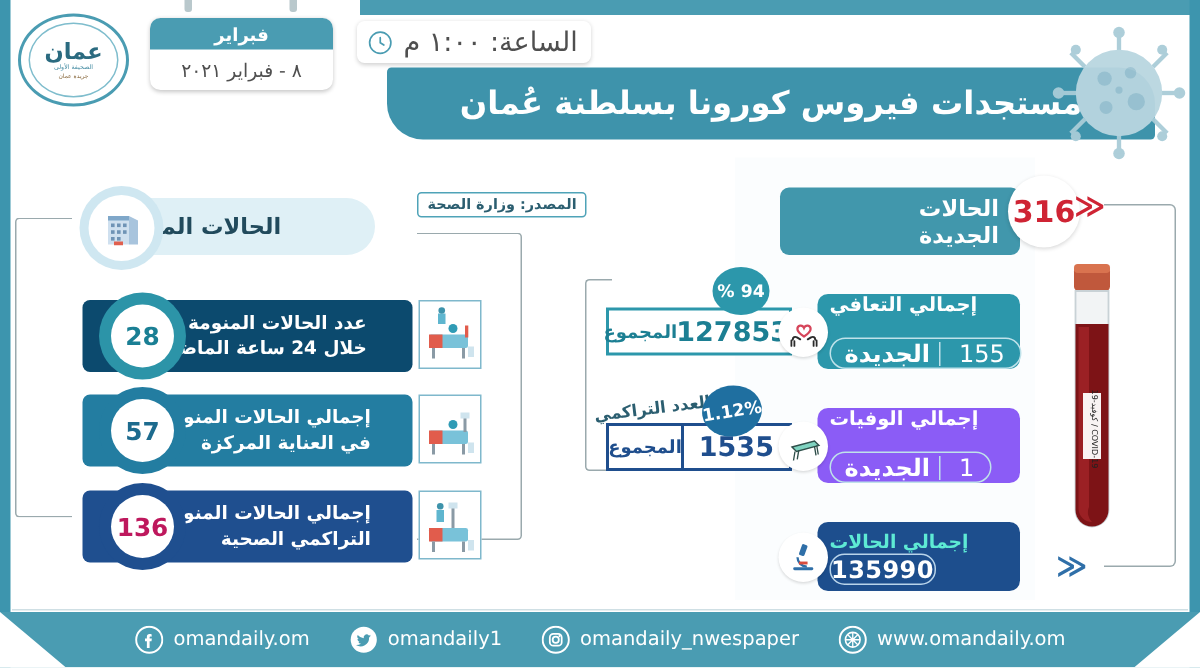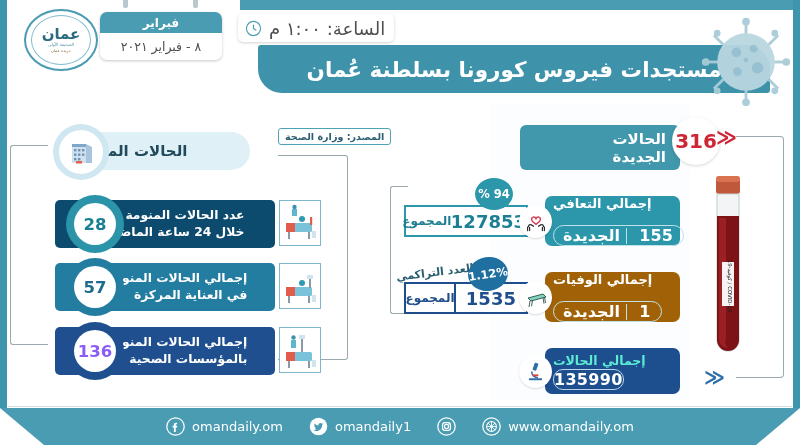--- a/index.html
+++ b/index.html
@@ -32,21 +32,21 @@
     position: absolute; left: 0; top: 0;
     width: 800px; height: 10px;
     background: #4a9cb2;
   }
   .header-white {
     position: absolute; left: 0; top: 0;
     width: 240px; height: 12px;
     background: #ffffff;
   }
   .logo {
-    position: absolute; left: 24px; top: 9px;
+    position: absolute; left: 12px; top: 9px;
     width: 74px; height: 62px;
     border-radius: 50%;
     background: #ffffff;
     border: 2.5px solid #4a9cb2;
     display: flex; flex-direction: column;
     align-items: center; justify-content: center;
     overflow: hidden;
   }
   .logo-inner {
     width: 60px; height: 50px;
@@ -207,21 +207,21 @@
     width: 42px; height: 42px; border-radius: 50%;
     background: #ffffff;
     display: flex; align-items: center; justify-content: center;
     font-size: 16.5px; font-weight: bold;
   }
   .r1 .hosp-bubble { background: #2c94a8; }
   .r1 .hosp-bubble .disc { color: #1a7f94; }
   .r2 .hosp-bubble { background: #237da1; }
   .r2 .hosp-bubble .disc { color: #1d6b8e; }
   .r3 .hosp-bubble { background: #1f4f8f; }
-  .r3 .hosp-bubble .disc { color: #8b5cf6; }
+  .r3 .hosp-bubble .disc { color: #be185d; }
 
   .hosp-thumb {
     position: absolute; left: 279px;
     width: 42px; height: 46px;
     background: #ffffff;
     border: 1.2px solid #7fb8cc;
     display: flex; align-items: center; justify-content: center;
     overflow: hidden;
   }
   .hosp-thumb.t1 { top: 200px; }
@@ -275,36 +275,36 @@
   .stat-row {
     position: absolute; left: 545px;
     width: 135px; height: 50px;
     border-radius: 7px;
     padding: 4px 12px 4px 8px;
     display: flex; flex-direction: column;
     align-items: flex-end; justify-content: center;
     gap: 14px;
   }
   .stat-row.recovery { top: 196px; background: #2c97ab; }
-  .stat-row.deaths   { top: 272px; background: #a16207; }
+  .stat-row.deaths   { top: 272px; background: #8b5cf6; }
   .stat-row .title {
     color: #ffffff; font-size: 13px; font-weight: bold;
   }
   .stat-pill {
     display: flex; align-items: center;
     border: 1.4px solid #bfe2ea; border-radius: 11px;
     height: 22px; padding: 0 4px; gap: 6px;
   }
   .stat-pill .pl {
     color: #ffffff; font-size: 16px; font-weight: bold;
     padding-left: 5px;
   }
   .stat-pill .sep { width: 1.4px; height: 16px; background: #bfe2ea; }
   .stat-pill .pv {
-    color: #ffffff; font-size: 16px; font-weight: bold;
+    color: #ffffff; font-size: 16px; font-weight: normal;
     padding: 0 6px;
   }
   .stat-icon {
     position: absolute; left: -26px; top: 9px;
     width: 33px; height: 33px; border-radius: 50%;
     background: #ffffff;
     box-shadow: 0 1px 2px rgba(0,0,0,0.14);
     display: flex; align-items: center; justify-content: center;
     z-index: 5;
   }
@@ -570,21 +570,21 @@
       <rect x="30" y="29" width="4" height="7" fill="#cfe4ee"></rect>
     </svg>
   </div>
 
   <div class="hosp-row r3">
     <div class="hosp-bubble">
       <div class="disc">136</div>
     </div>
     <div class="label">
       <div>إجمالي الحالات المنومة</div>
-      <div>بالمؤسسات الصحية</div>
+      <div>التراكمي الصحية</div>
     </div>
   </div>
   <div class="hosp-thumb t3">
     <svg width="36" height="40" viewBox="0 0 36 40">
       <rect x="4" y="22" width="26" height="9" rx="1.5" fill="#79c2d9"></rect>
       <rect x="4" y="22" width="9" height="9" fill="#e15c4c"></rect>
       <rect x="6" y="31" width="2" height="7" fill="#8a9aa5"></rect>
       <rect x="26" y="31" width="2" height="7" fill="#8a9aa5"></rect>
       <rect x="19" y="8" width="2" height="14" fill="#8a9aa5"></rect>
       <rect x="17" y="5" width="6" height="4" fill="#cfe4ee"></rect>
@@ -710,20 +710,21 @@
 
     <div class="f-item">
       <span>
         <svg class="f-icon" viewBox="0 0 24 24">
           <circle cx="12" cy="12" r="11" fill="none" stroke="#ffffff" stroke-width="1.6"></circle>
           <rect x="7" y="7" width="10" height="10" rx="3" fill="none" stroke="#ffffff" stroke-width="1.5"></rect>
           <circle cx="12" cy="12" r="2.6" fill="none" stroke="#ffffff" stroke-width="1.5"></circle>
           <circle cx="15.2" cy="8.9" r="0.9" fill="#ffffff"></circle>
         </svg>
       </span>
+      <span class="txt">omandaily_nwespaper</span>
     </div>
 
     <div class="f-item">
       <span>
         <svg class="f-icon" viewBox="0 0 24 24">
           <circle cx="12" cy="12" r="11" fill="none" stroke="#ffffff" stroke-width="1.6"></circle>
           <circle cx="12" cy="12" r="6.2" fill="none" stroke="#ffffff" stroke-width="1.3"></circle>
           <path d="M12 5.8v12.4M5.8 12h12.4M7.8 7.8l8.4 8.4M16.2 7.8l-8.4 8.4" stroke="#ffffff" stroke-width="1.1"></path>
         </svg>
       </span>

